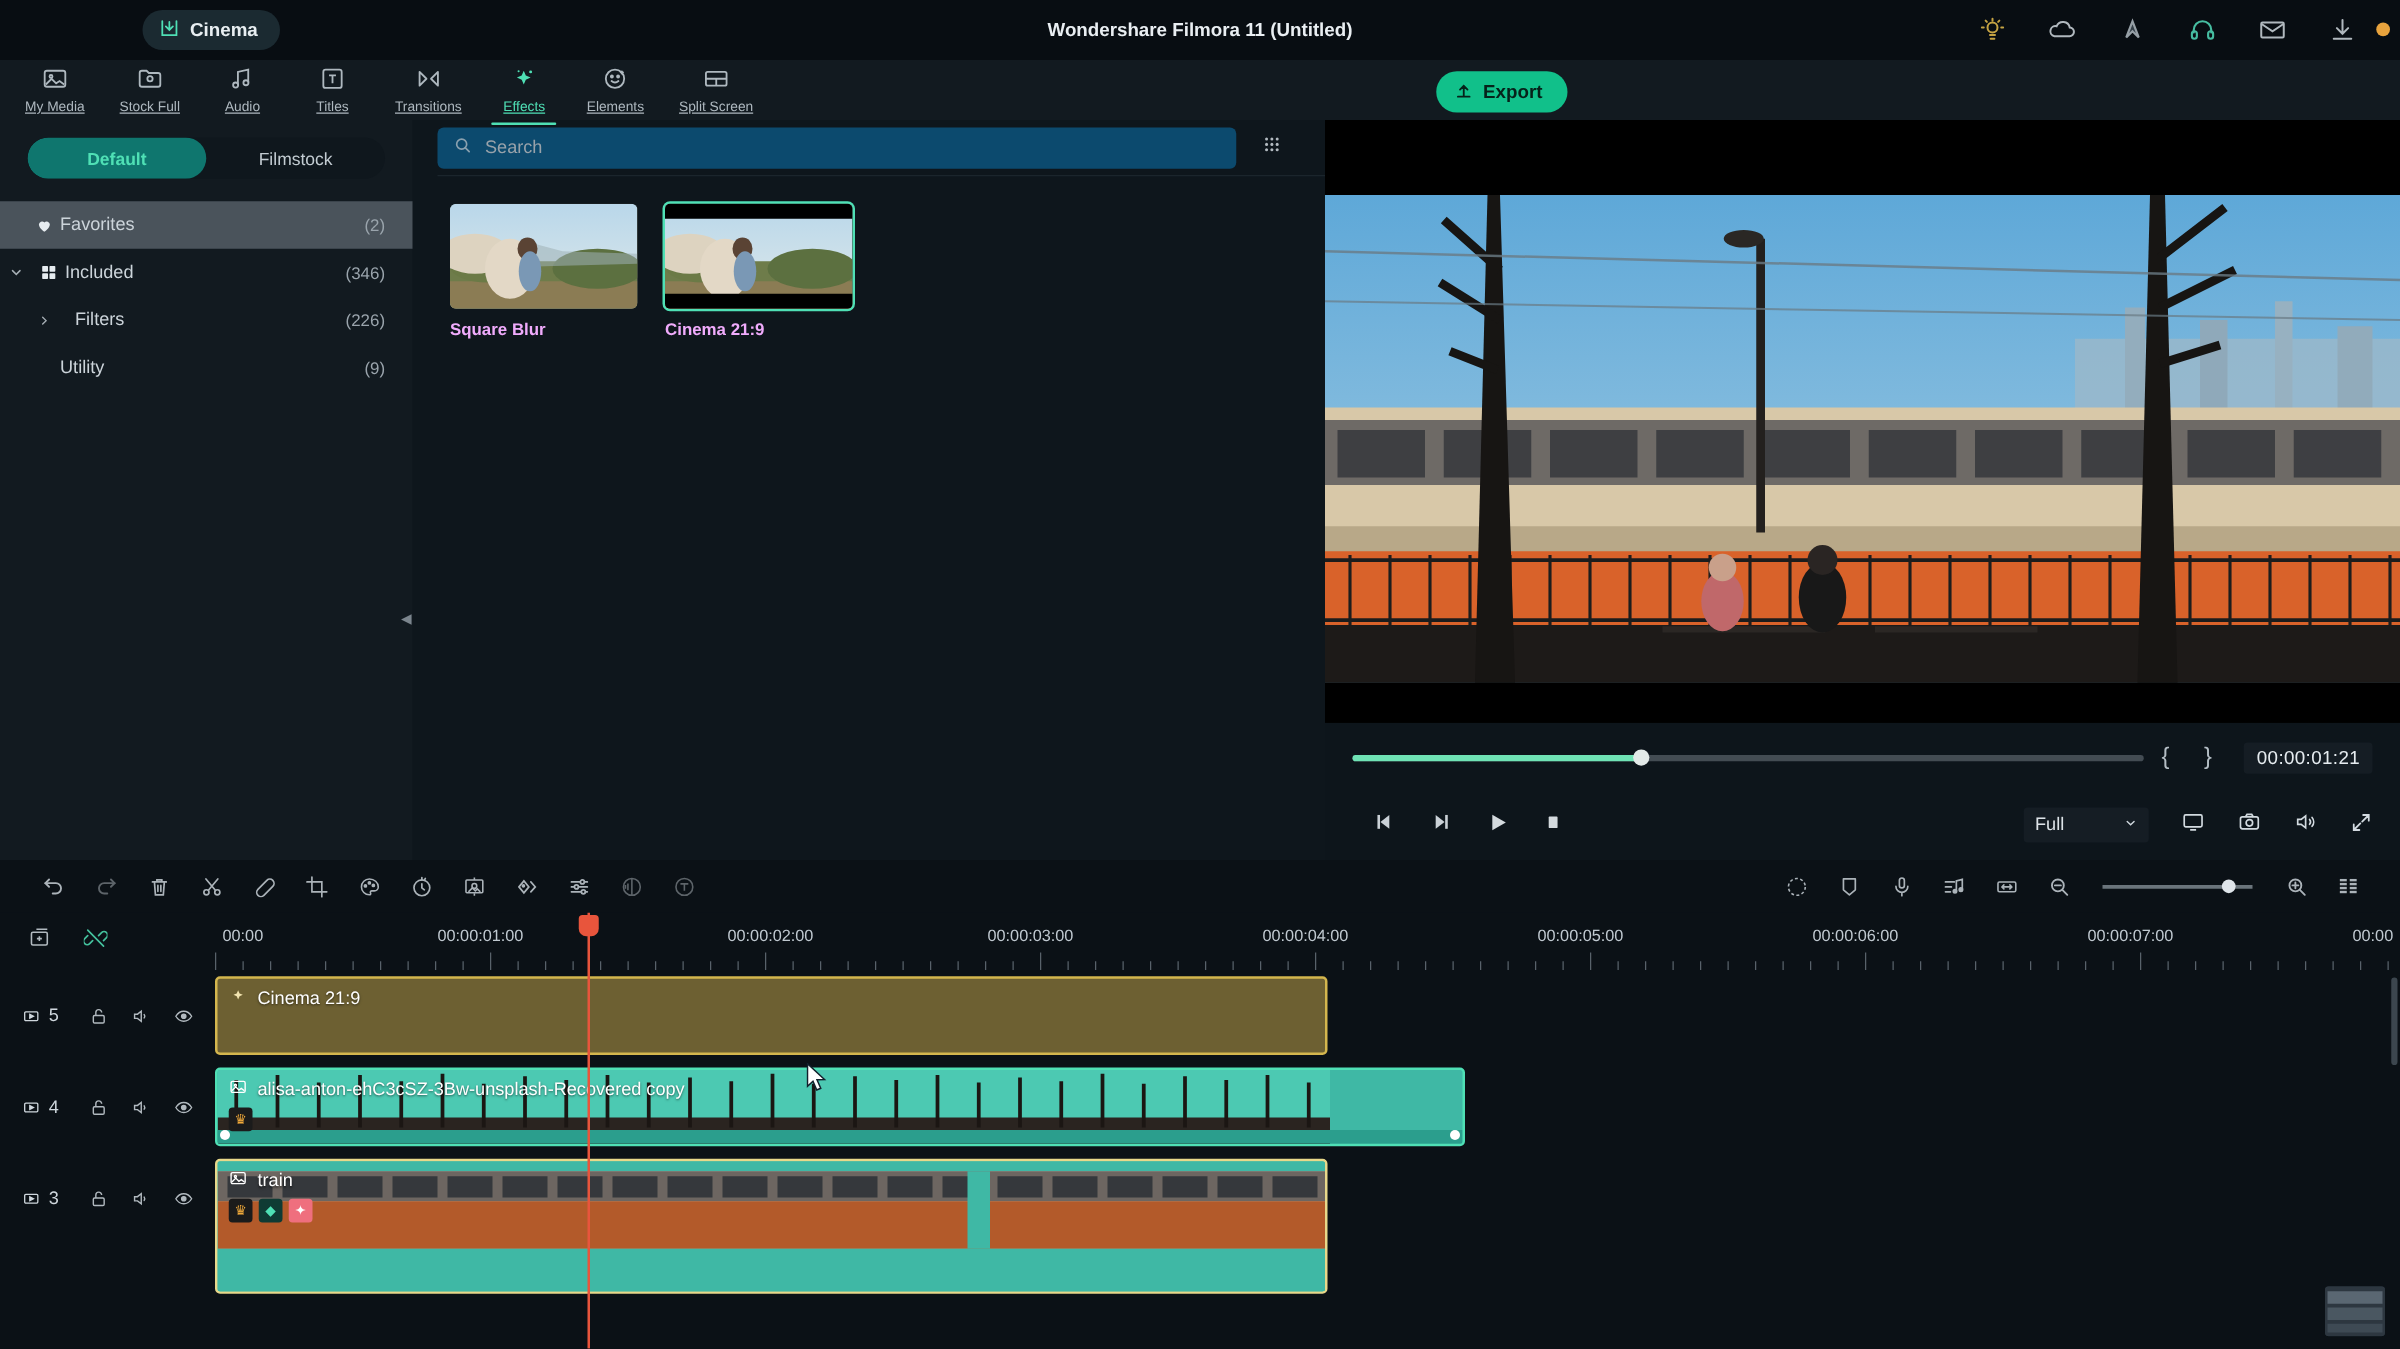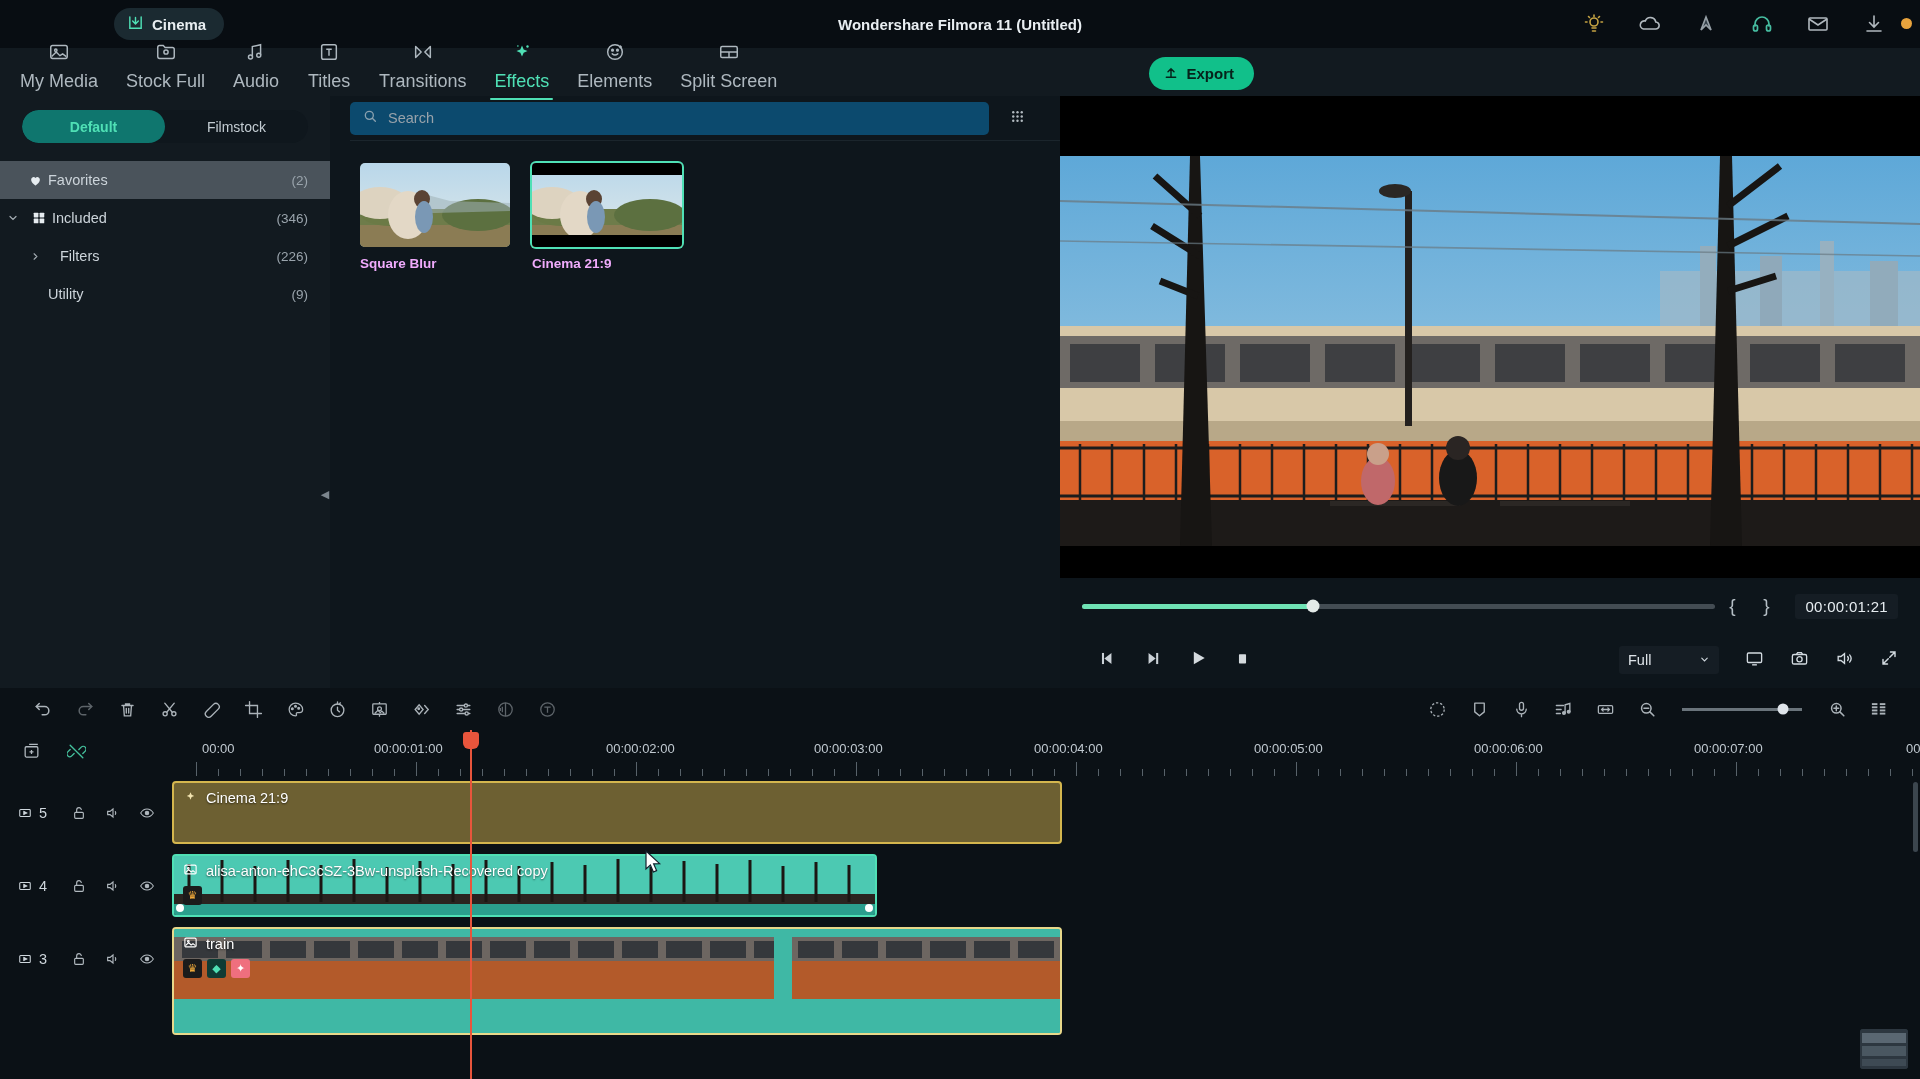--- a/index.html
+++ b/index.html
@@ -39,21 +39,21 @@
   }
 
   
   .navbar {
     height: 48px; flex: 0 0 48px; background: #121a20;
     display: flex; align-items: flex-end; padding-left: 6px; position: relative;
   }
   .navtab {
     width: auto; min-width: 72px; padding: 0 14px 4px 14px;
     display: flex; flex-direction: column; align-items: center; gap: 3px;
-    cursor: pointer; position: relative; color: #aeb8bf; font-size: 18px;
+    cursor: pointer; position: relative; color: #aeb8bf; font-size: 11px; text-decoration: underline;
   }
   .navtab svg { width: 22px; height: 22px; }
   .navtab.active { color: #4fe0b5; }
   .navtab.active::after {
     content: ''; position: absolute; bottom: -4px; left: 10px; right: 10px;
     height: 2.5px; background: #4fe0b5; border-radius: 2px;
   }
   .export-btn {
     position: absolute; right: 666px; bottom: 6px;
     height: 33px; padding: 0 20px 0 14px; background: #11c08a;
@@ -168,21 +168,21 @@
   .trackheads { width: 172px; flex: 0 0 172px; background: #0b1116; position: relative; }
   .thtop { height: 46px; display: flex; align-items: center; gap: 26px; padding-left: 22px; }
   .thtop .ic { cursor: pointer; opacity: .85; }
   .trackhead {
     height: 73px; display: flex; align-items: center; gap: 0; padding-left: 18px;
   }
   .trackhead .num { display: flex; align-items: center; gap: 7px; width: 44px; font-size: 14.5px; color: #cfd7dd; }
   .trackhead .thic { width: 34px; display: flex; justify-content: center; cursor: pointer; opacity: .85; }
 
   .tlmain { flex: 1 1 auto; position: relative; overflow: hidden; background: #0b1116; }
-  .ruler { height: 46px; position: relative; border-bottom: 0; margin-left: 24px; }
+  .ruler { height: 46px; position: relative; border-bottom: 0; }
   .ruler .rlabel { position: absolute; top: 11px; font-size: 13px; color: #c0c9d0; }
   .ruler .rtick { position: absolute; bottom: 0; width: 1px; background: #58626a; }
   .tracks { position: absolute; top: 46px; left: 0; right: 0; bottom: 0; }
   .trackrow { height: 73px; position: relative; }
 
   .clip { position: absolute; top: 5px; bottom: 5px; border-radius: 4px; overflow: hidden; cursor: pointer; }
   .clip-title {
     position: absolute; left: 9px; top: 6px; display: flex; align-items: center; gap: 8px;
     font-size: 14.5px; color: #fff; white-space: nowrap; z-index: 3;
     text-shadow: 0 1px 2px rgba(0,0,0,.6);
@@ -907,21 +907,21 @@
               <div class="clip-title">
                 <span><svg width="15" height="15" viewBox="0 0 24 24" fill="#f2e4b0">
                       <path d="M12 5l1.8 4.2L18 11l-4.2 1.8L12 17l-1.8-4.2L6 11l4.2-1.8z"></path>
                     </svg></span>
                 <span>Cinema 21:9</span>
               </div>
             </div>
           </div>
 
           <div class="trackrow">
-            <div class="clip clip-video" style="left:0px;width:705px">
+            <div class="clip clip-video" style="left:0px;width:1000px">
               <svg width="890" height="63" viewBox="0 0 890 63" preserveAspectRatio="none" style="position:absolute;inset:0">
                 <rect width="890" height="63" fill="#4cc9b2"></rect>
                 <rect y="38" width="890" height="25" fill="#2a2420"></rect>
                 <g stroke="#1b1613" stroke-width="3">
                   <line x1="15" y1="8" x2="15" y2="46"></line>
                     <line x1="48" y1="4" x2="48" y2="46"></line>
                   <line x1="81" y1="10" x2="81" y2="46"></line>
                     <line x1="114" y1="4" x2="114" y2="46"></line>
                   <line x1="147" y1="9" x2="147" y2="46"></line>
                     <line x1="180" y1="3" x2="180" y2="46"></line>

